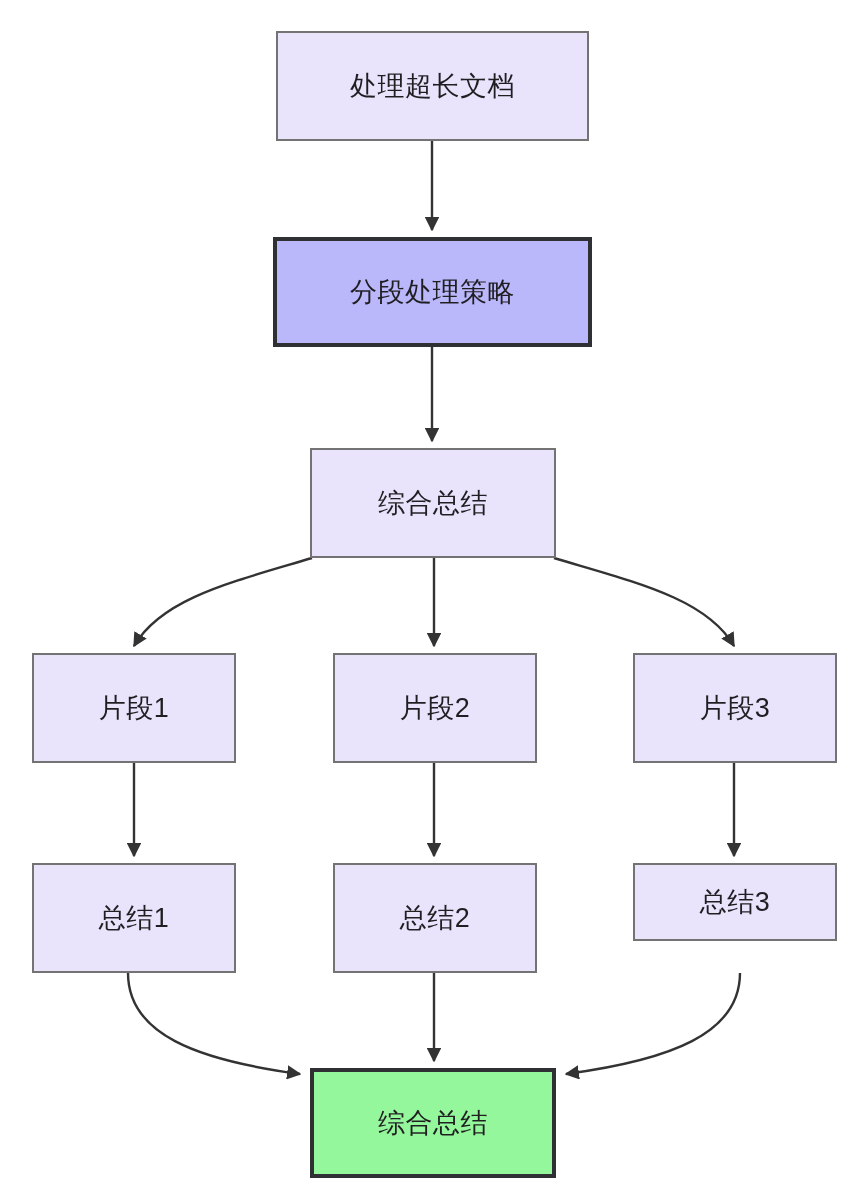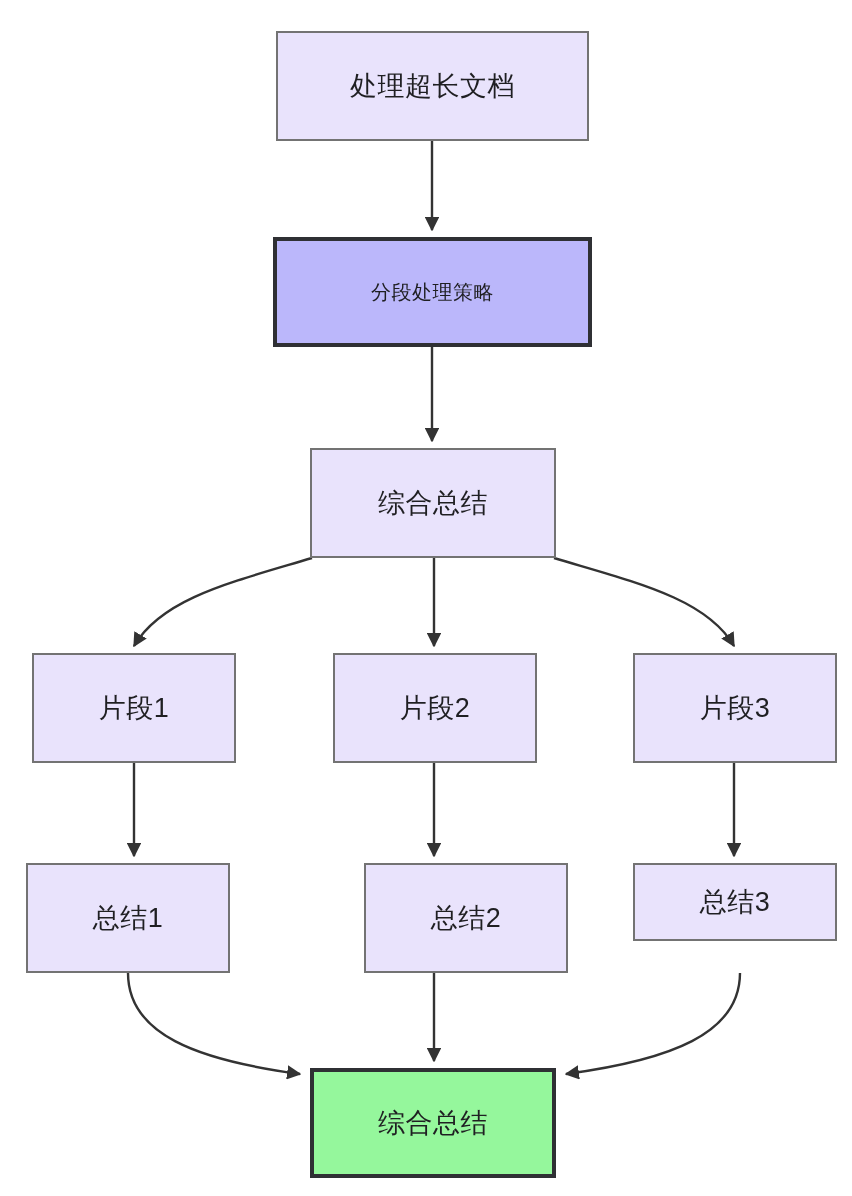--- a/index.html
+++ b/index.html
@@ -44,21 +44,21 @@
     border: 2px solid #737373;
     color: #1f1f22;
     font-size: 27px;
     letter-spacing: 0.5px;
   }
   
   .node.style-accent {
     background: #bbb7fb;
     border: 4px solid #2f3034;
     color: #1f1f22;
-    font-size: 20px;
+    font-size: 27px;
     letter-spacing: 0.5px;
   }
   
   .node.style-success {
     background: #95f79c;
     border: 4px solid #2f3034;
     color: #1f1f22;
     font-size: 27px;
     letter-spacing: 0.5px;
   }
@@ -115,25 +115,25 @@
   </div>
 
   <div class="node style-light" style="left:333px; top:653px; width:204px; height:110px;">
     <span class="node-label">片段2</span>
   </div>
 
   <div class="node style-light" style="left:633px; top:653px; width:204px; height:110px;">
     <span class="node-label">片段3</span>
   </div>
 
-  <div class="node style-light" style="left:26px; top:863px; width:204px; height:110px;">
+  <div class="node style-light" style="left:32px; top:863px; width:204px; height:110px;">
     <span class="node-label">总结1</span>
   </div>
 
-  <div class="node style-light" style="left:333px; top:863px; width:204px; height:110px;margin-left:31px;">
+  <div class="node style-light" style="left:333px; top:863px; width:204px; height:110px;">
     <span class="node-label">总结2</span>
   </div>
 
   <div class="node style-light" style="left:633px; top:863px; width:204px; height:78px;">
     <span class="node-label">总结3</span>
   </div>
 
   <div class="node style-success" style="left:310px; top:1068px; width:246px; height:110px;">
     <span class="node-label">综合总结</span>
   </div>

